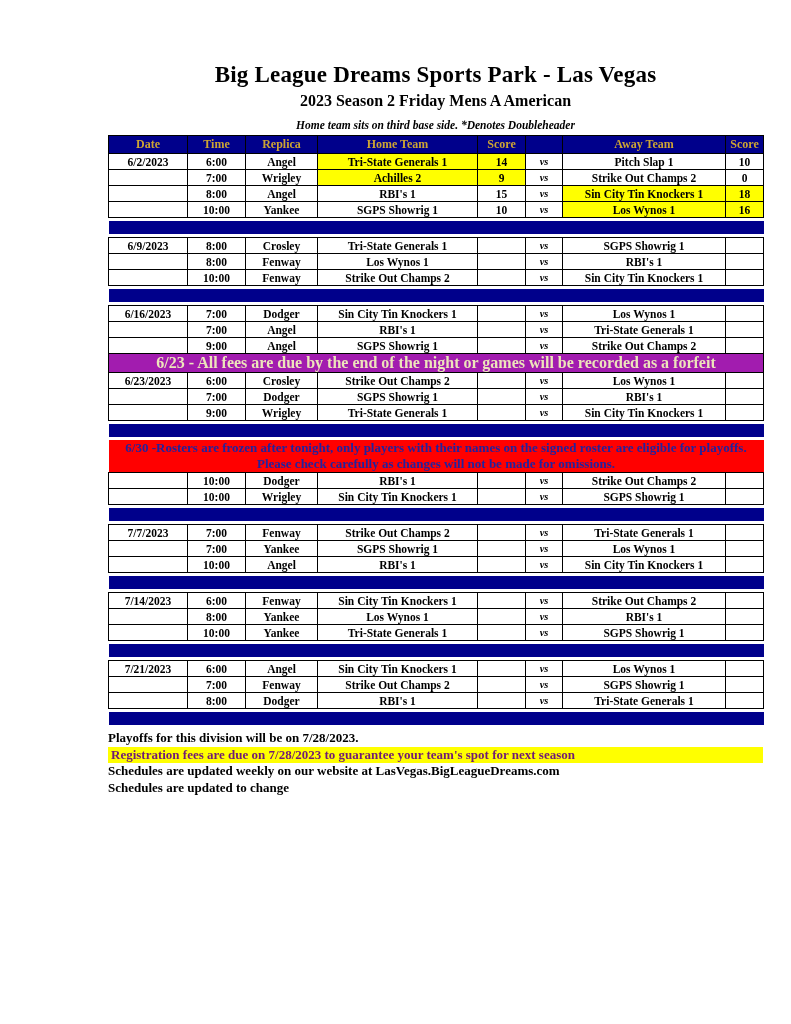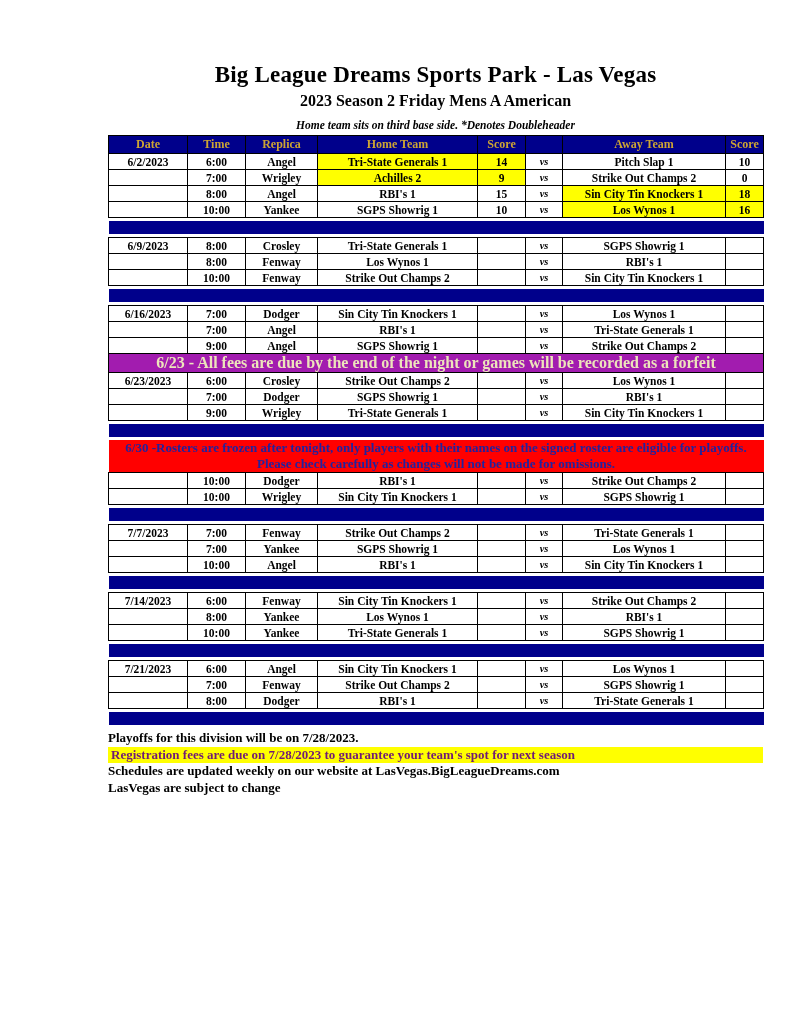--- a/index.html
+++ b/index.html
@@ -475,16 +475,16 @@
           <tr class="gap-row">
             <td colspan="8"></td>
           </tr>
         </tbody>
     </table>
 
     <div class="footer">
       <div class="footer-line">Playoffs for this division will be on 7/28/2023.</div>
       <div class="footer-line yellow-highlight">Registration fees are due on 7/28/2023 to guarantee your team's spot for next season</div>
       <div class="footer-line">Schedules are updated weekly on our website at LasVegas.BigLeagueDreams.com</div>
-      <div class="footer-line">LasVegas are subject to change</div>
+      <div class="footer-line">Schedules are updated to change</div>
     </div>
   </div>
 </div>
 
 </body></html>

